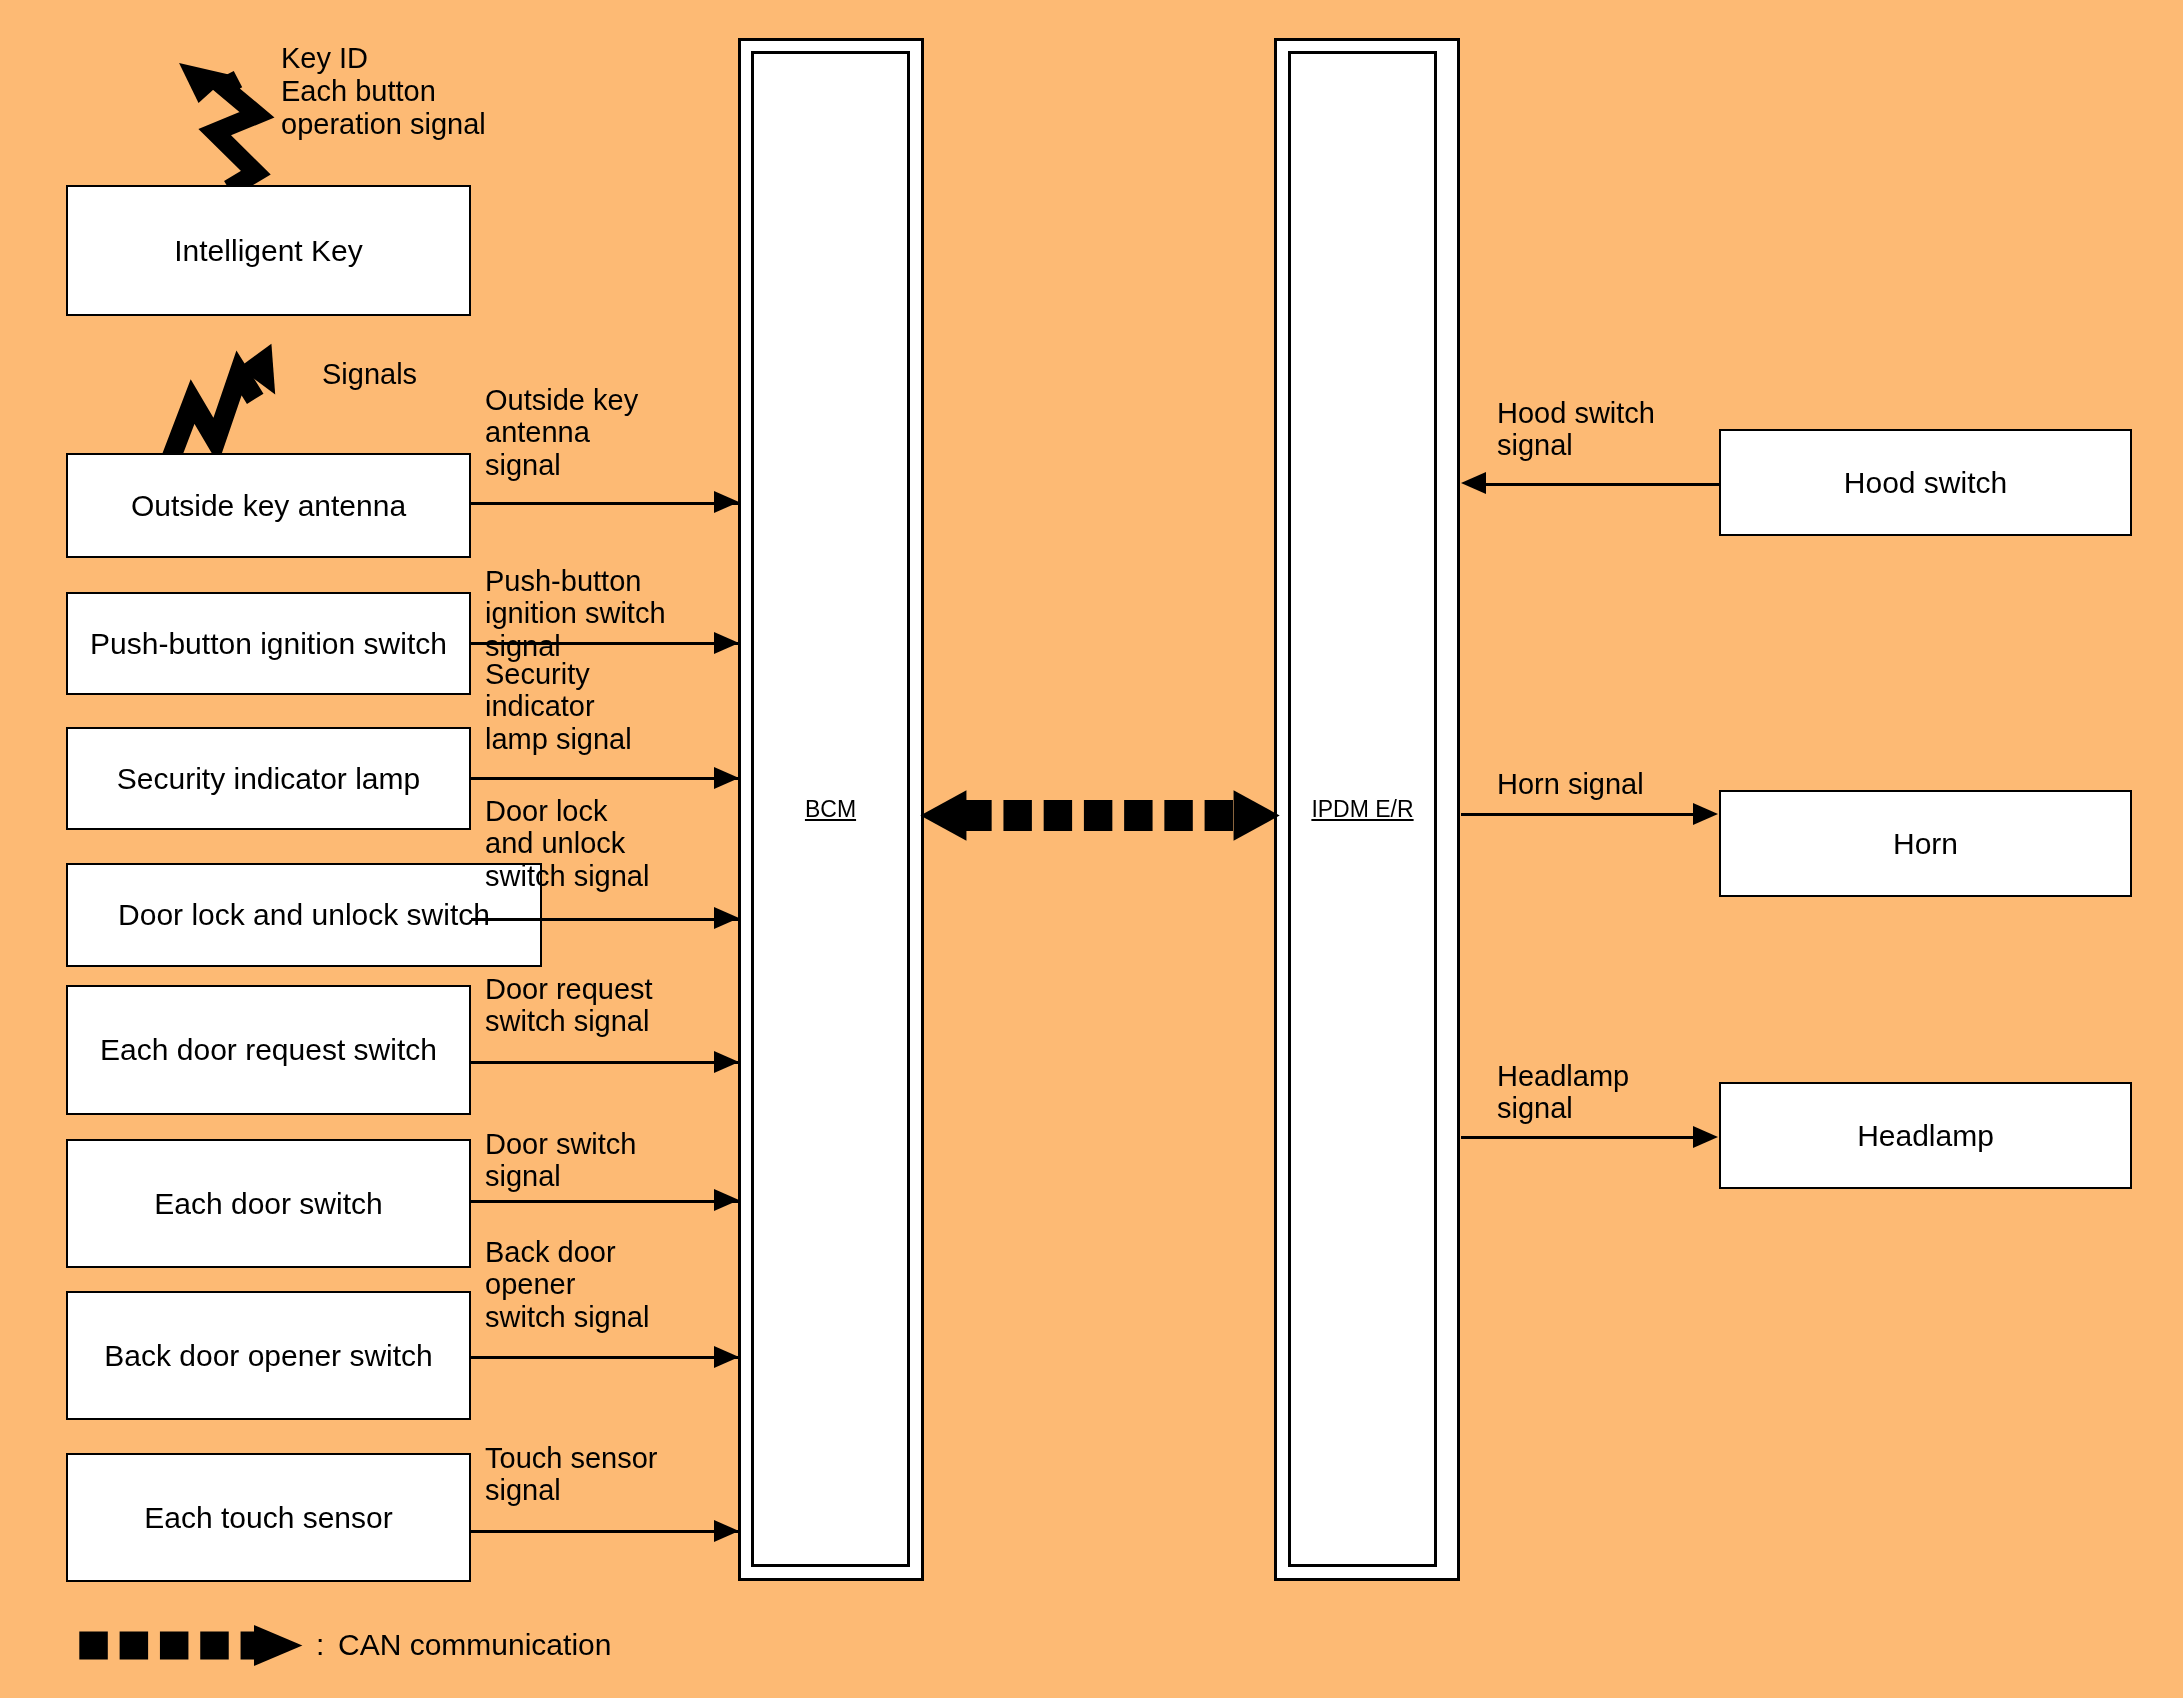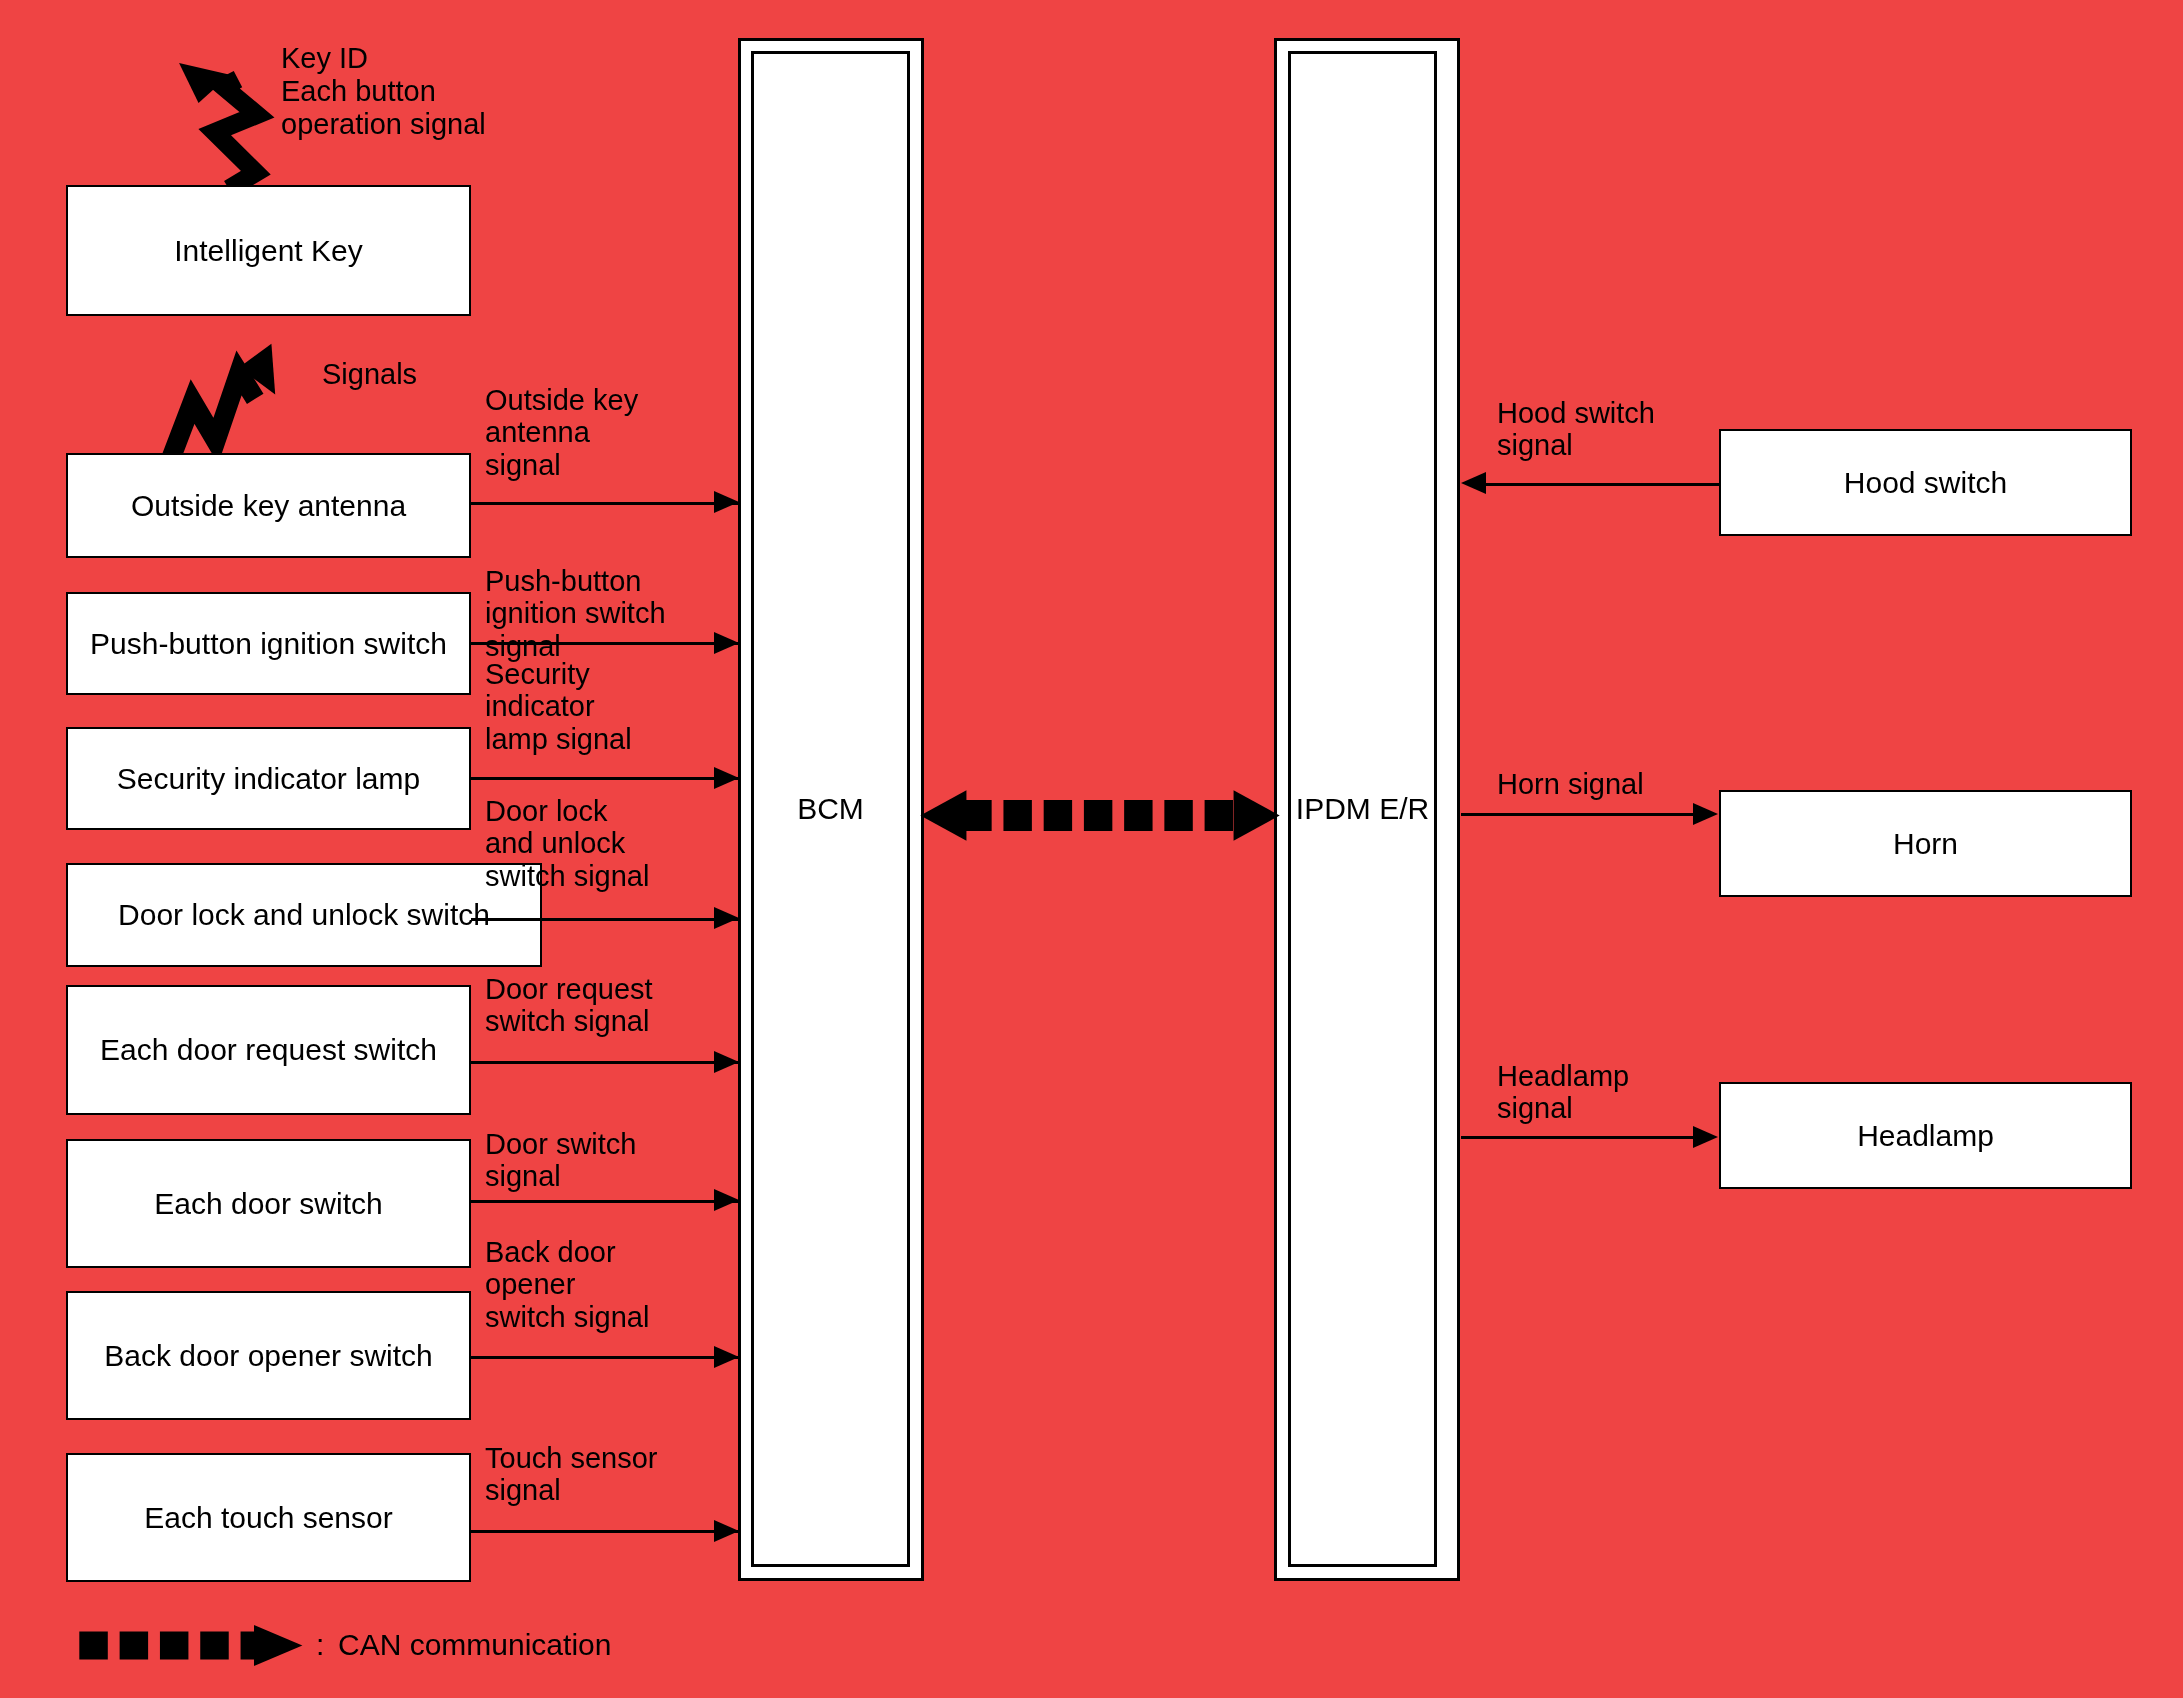--- a/index.html
+++ b/index.html
@@ -8,21 +8,21 @@
     background: #ffffff;
   }
   body {
     font-family: "Liberation Sans", sans-serif;
     color: #000000;
   }
   #canvas {
     position: relative;
     width: 2183px;
     height: 1699px;
-    background: #ef4444;
+    background: #fdba74;
     overflow: hidden;
   }
   
   .box {
     position: absolute;
     box-sizing: border-box;
     border: 2.7px solid #000;
     background: #fff;
     display: flex;
     align-items: center;
@@ -44,22 +44,23 @@
     box-sizing: border-box;
     border: 3.8px solid #000;
     background: #fff;
     display: flex;
     align-items: center;
     justify-content: center;
     text-align: center;
     font-size: 30px;
   }
   .module-label {
-    font-size: 30px;
+    font-size: 23px;
     white-space: nowrap;
+    text-decoration: underline;
   }
   
   .hline {
     position: absolute;
     height: 2.7px;
     background: #000;
   }
   
   .arrow-right {
     position: absolute;

